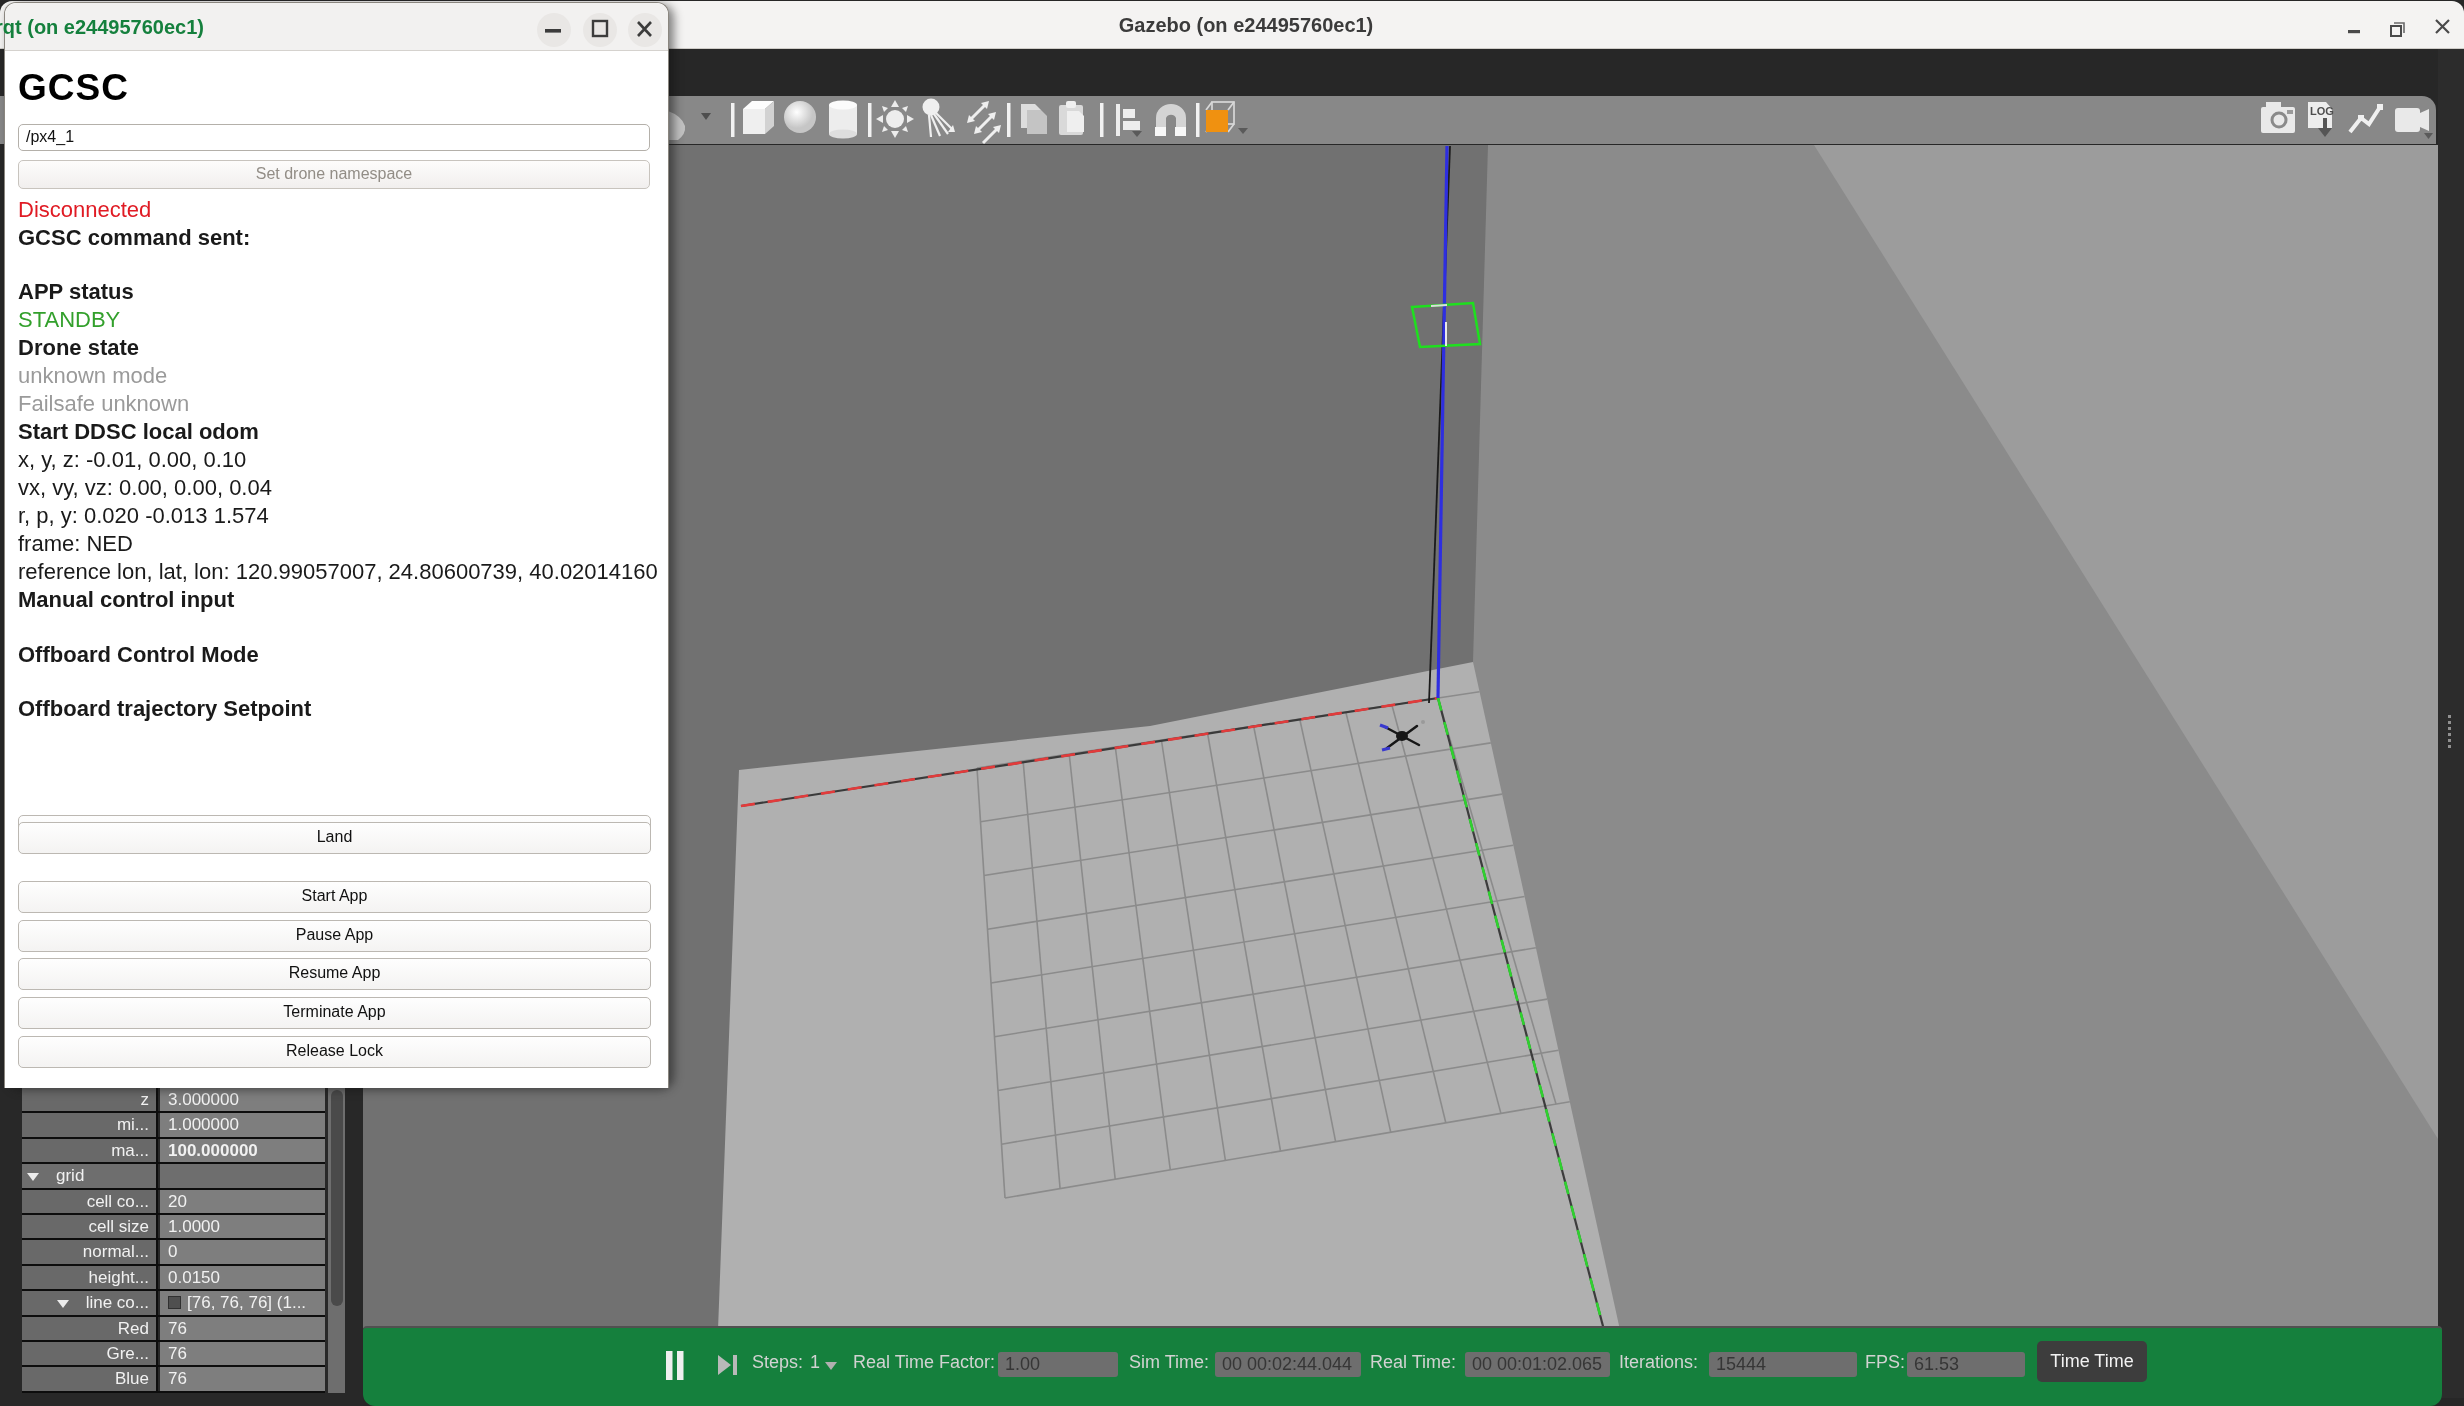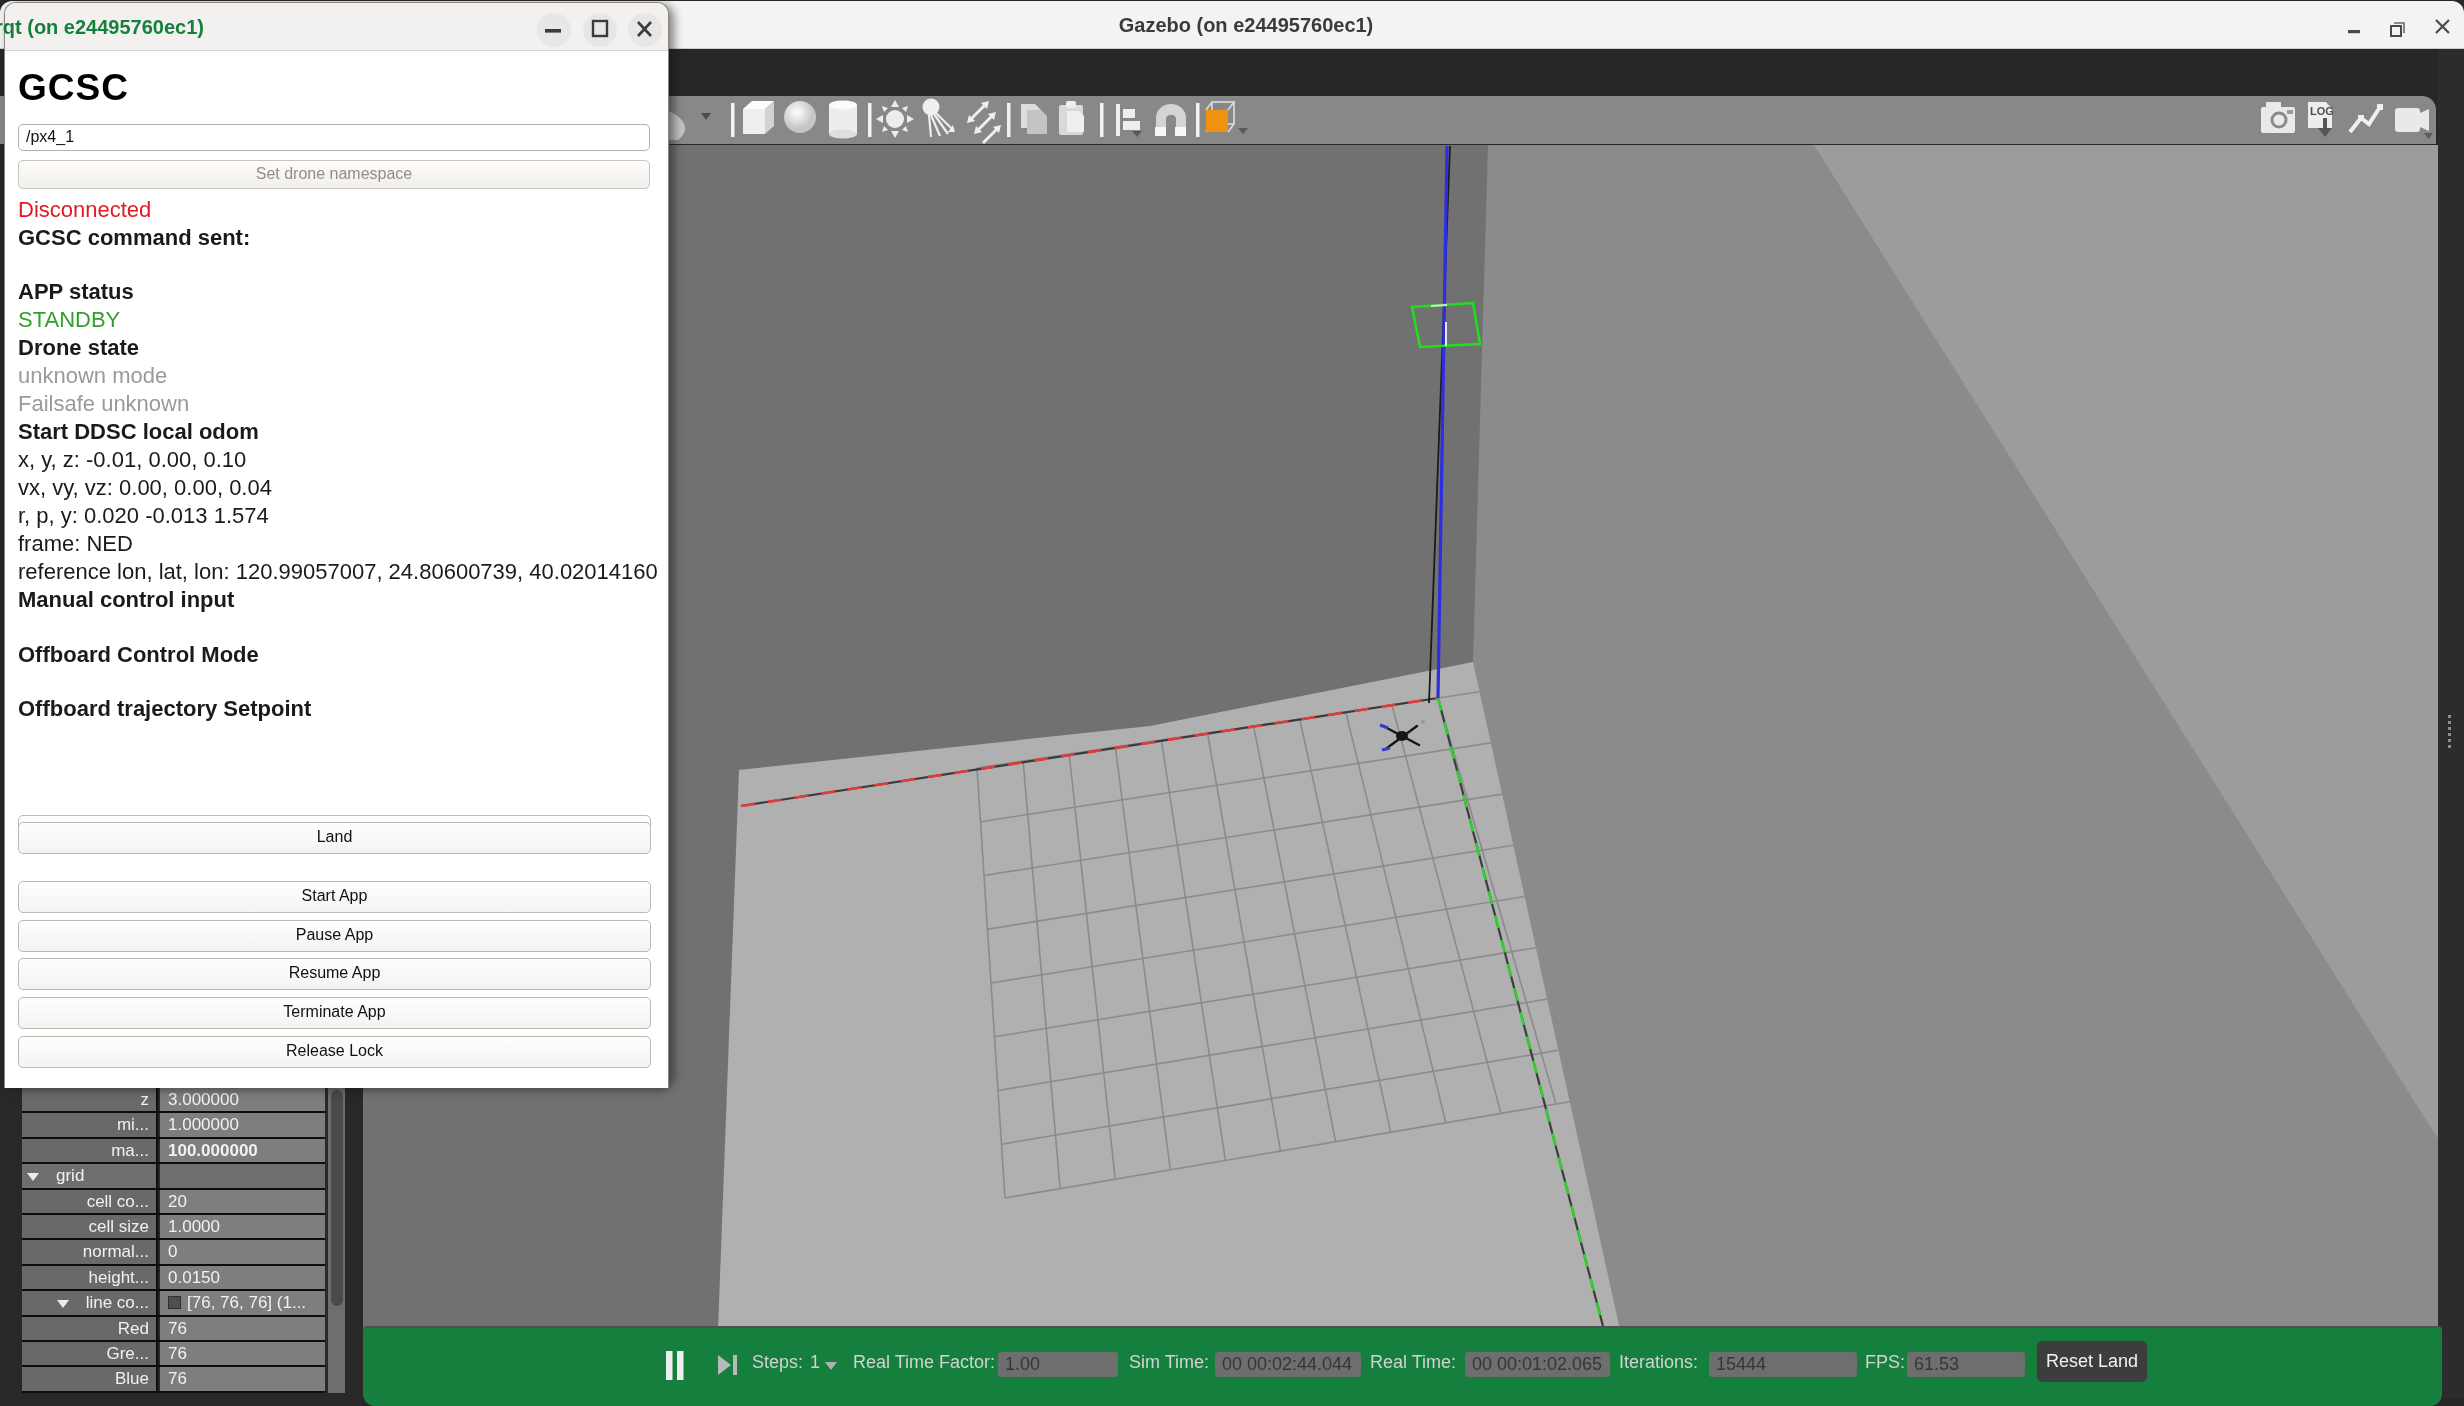--- a/index.html
+++ b/index.html
@@ -267,21 +267,21 @@
 <div class="slab" style="left:490px">Real Time Factor:</div>
 <div class="sbox" style="left:635px;width:120px">1.00</div>
 <div class="slab" style="left:766px">Sim Time:</div>
 <div class="sbox" style="left:852px;width:146px">00 00:02:44.044</div>
 <div class="slab" style="left:1007px">Real Time:</div>
 <div class="sbox" style="left:1102px;width:145px">00 00:01:02.065</div>
 <div class="slab" style="left:1256px">Iterations:</div>
 <div class="sbox" style="left:1346px;width:148px">15444</div>
 <div class="slab" style="left:1502px">FPS:</div>
 <div class="sbox" style="left:1544px;width:118px">61.53</div>
-  <div id="resetbtn">Reset Land</div>
+  <div id="resetbtn">Time Time</div>
 </div>
 
 <div class="abs" id="lpanel">
   <div class="trow" style="top:0.0px">
       <div class="tl">z</div>
       <div class="tv">3.000000</div>
     </div>
 <div class="trow" style="top:25.4px">
       <div class="tl">mi...</div>
       <div class="tv">1.000000</div>

